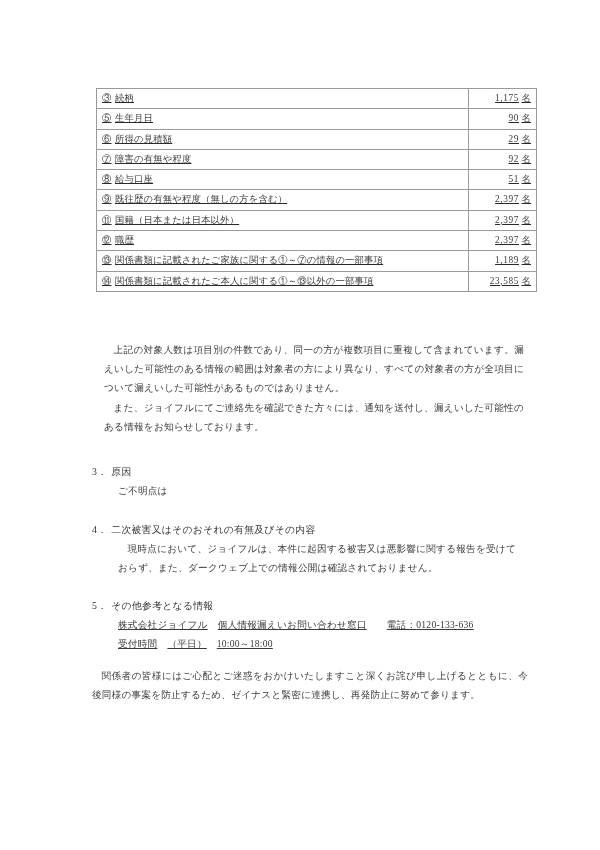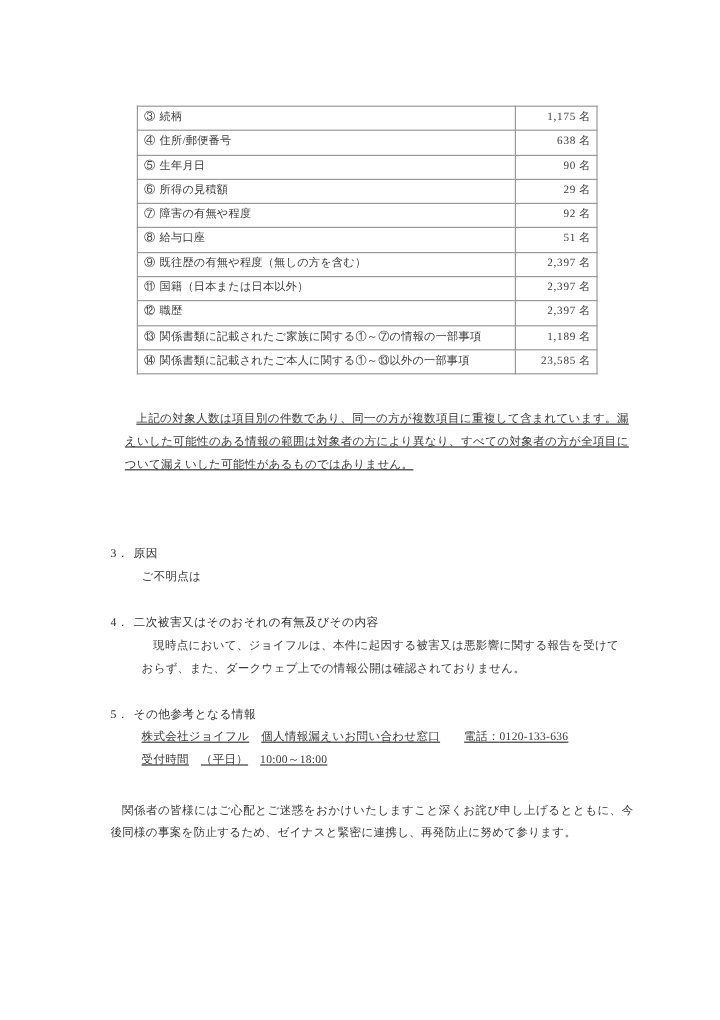--- a/index.html
+++ b/index.html
@@ -33,23 +33,24 @@
     color: #4a4a4a;
     font-weight: 400;
     white-space: nowrap;
     text-shadow: 0.6px 0.6px 0 rgba(255,255,255,0.9);
     opacity: 0.92;
   }
 
   
   .table-wrap {
     position: absolute;
-    left: 114px;
+    left: 96px;
     top: 88px;
-    width: 384px;
+    width: 441px;
+    text-decoration: underline;
   }
   table.data-table {
     width: 100%;
     border-collapse: collapse;
     table-layout: fixed;
   }
   table.data-table td {
     border: 1px solid #9a9a9a;
     height: 19.3px;
     padding: 0 5px;
@@ -83,27 +84,28 @@
   .note-block p,
   .body-text {
     margin: 0;
     font-size: 9.6px;
     line-height: 19.2px;
     color: #3b3b3b;
     letter-spacing: 0.25px;
     text-align: justify;
     text-justify: inter-character;
   }
-  .note-block p.indent { text-indent: 1em; text-decoration: underline; }
+  .note-block p.indent { text-indent: 1em; }
   .note-block p.gap { margin-top: 0px; }
 
   .section {
     position: absolute;
     width: 450px;
     left: 92px;
+    margin-top: 10px;
   }
   .sec-head {
     font-size: 9.8px;
     line-height: 19px;
     color: #333333;
     letter-spacing: 0.3px;
     white-space: nowrap;
   }
   .sec-head .sec-no { margin-right: 4px; }
   .sec-body {
@@ -151,24 +153,20 @@
 
 
   <div class="table-wrap">
     <table class="data-table">
       <tbody>
           <tr>
             <td class="c-label"><span class="idx">③</span><span>続柄</span></td>
             <td class="c-value"><span class="num">1,175</span><span class="unit">名</span></td>
           </tr>
           <tr>
-            <td class="c-label"><span class="idx">④</span><span>住所/郵便番号</span></td>
-            <td class="c-value"><span class="num">638</span><span class="unit">名</span></td>
-          </tr>
-          <tr>
             <td class="c-label"><span class="idx">⑤</span><span>生年月日</span></td>
             <td class="c-value"><span class="num">90</span><span class="unit">名</span></td>
           </tr>
           <tr>
             <td class="c-label"><span class="idx">⑥</span><span>所得の見積額</span></td>
             <td class="c-value"><span class="num">29</span><span class="unit">名</span></td>
           </tr>
           <tr>
             <td class="c-label"><span class="idx">⑦</span><span>障害の有無や程度</span></td>
             <td class="c-value"><span class="num">92</span><span class="unit">名</span></td>
@@ -196,20 +194,21 @@
           <tr>
             <td class="c-label"><span class="idx">⑭</span><span>関係書類に記載されたご本人に関する①～⑬以外の一部事項</span></td>
             <td class="c-value"><span class="num">23,585</span><span class="unit">名</span></td>
           </tr>
         </tbody>
     </table>
   </div>
 
   <div class="note-block">
     <p class="indent">上記の対象人数は項目別の件数であり、同一の方が複数項目に重複して含まれています。漏えいした可能性のある情報の範囲は対象者の方により異なり、すべての対象者の方が全項目について漏えいした可能性があるものではありません。</p>
+    <p class="indent gap">また、ジョイフルにてご連絡先を確認できた方々には、通知を送付し、漏えいした可能性のある情報をお知らせしております。</p>
   </div>
 
   <div class="section" id="sec-3">
     <div class="sec-head">
       <span class="sec-no">3．</span><span>原因</span>
     </div>
     <div class="sec-body nowrapline">ご不明点は</div>
   </div>
 
   <div class="section" id="sec-4">

